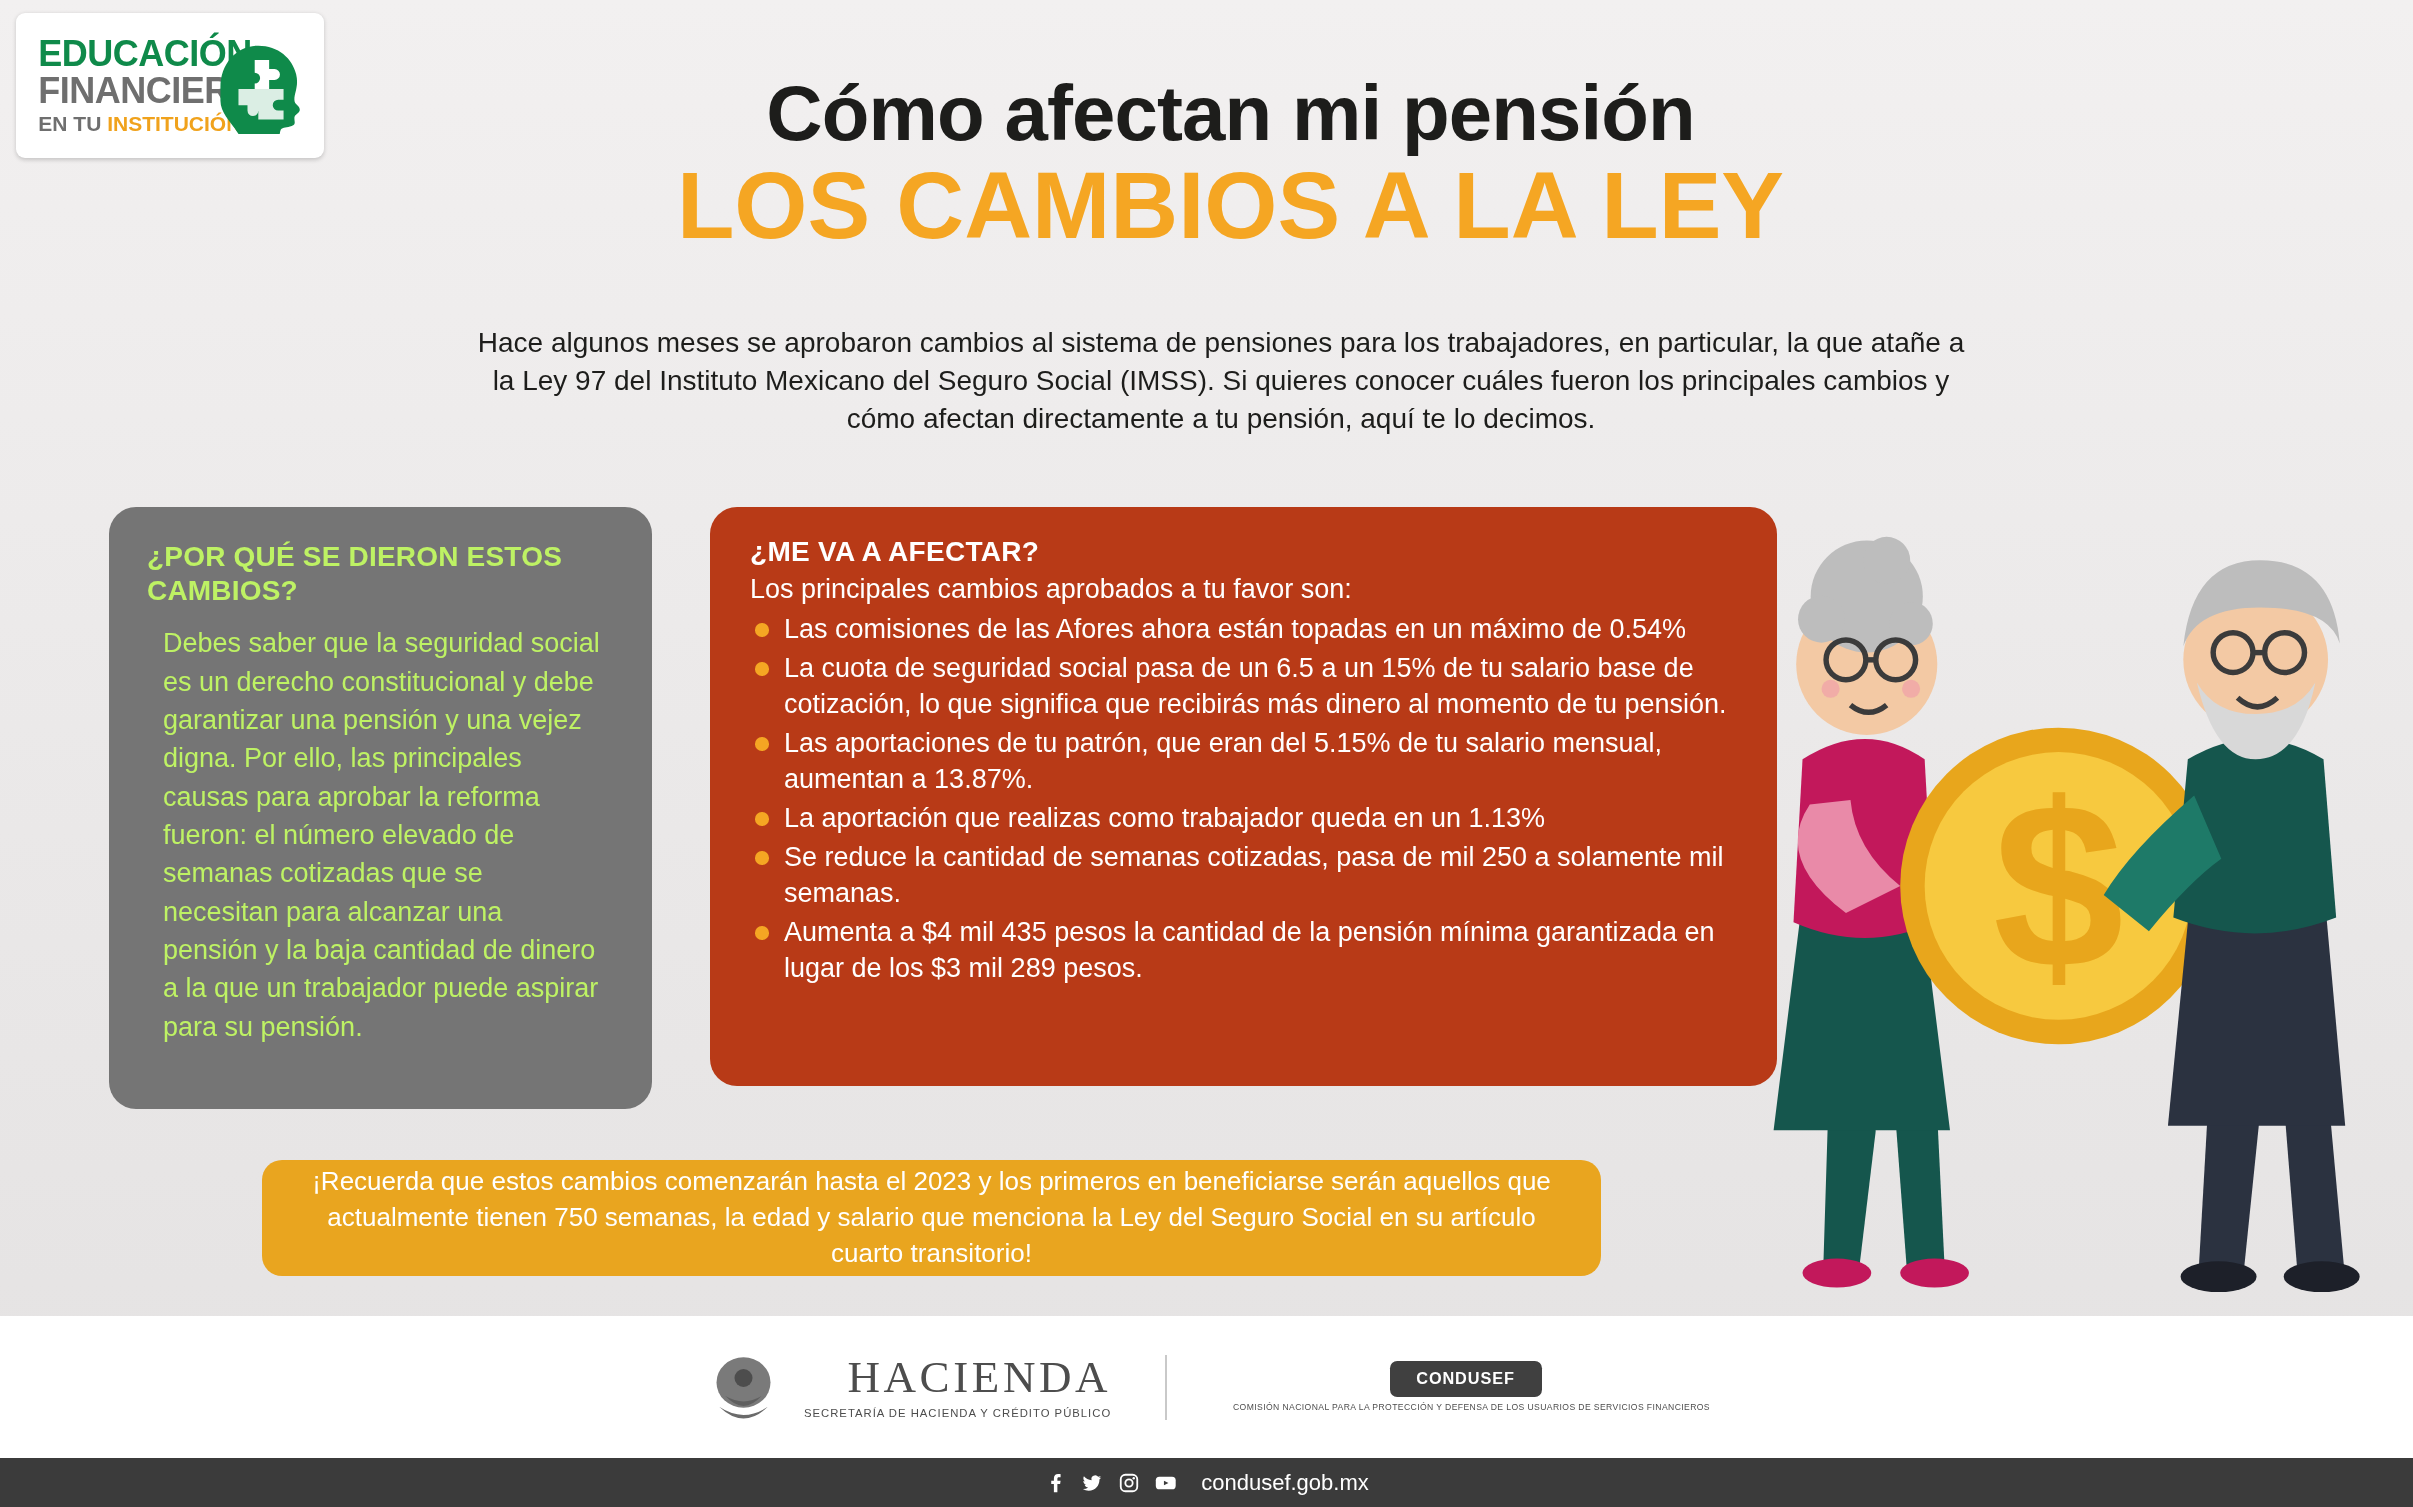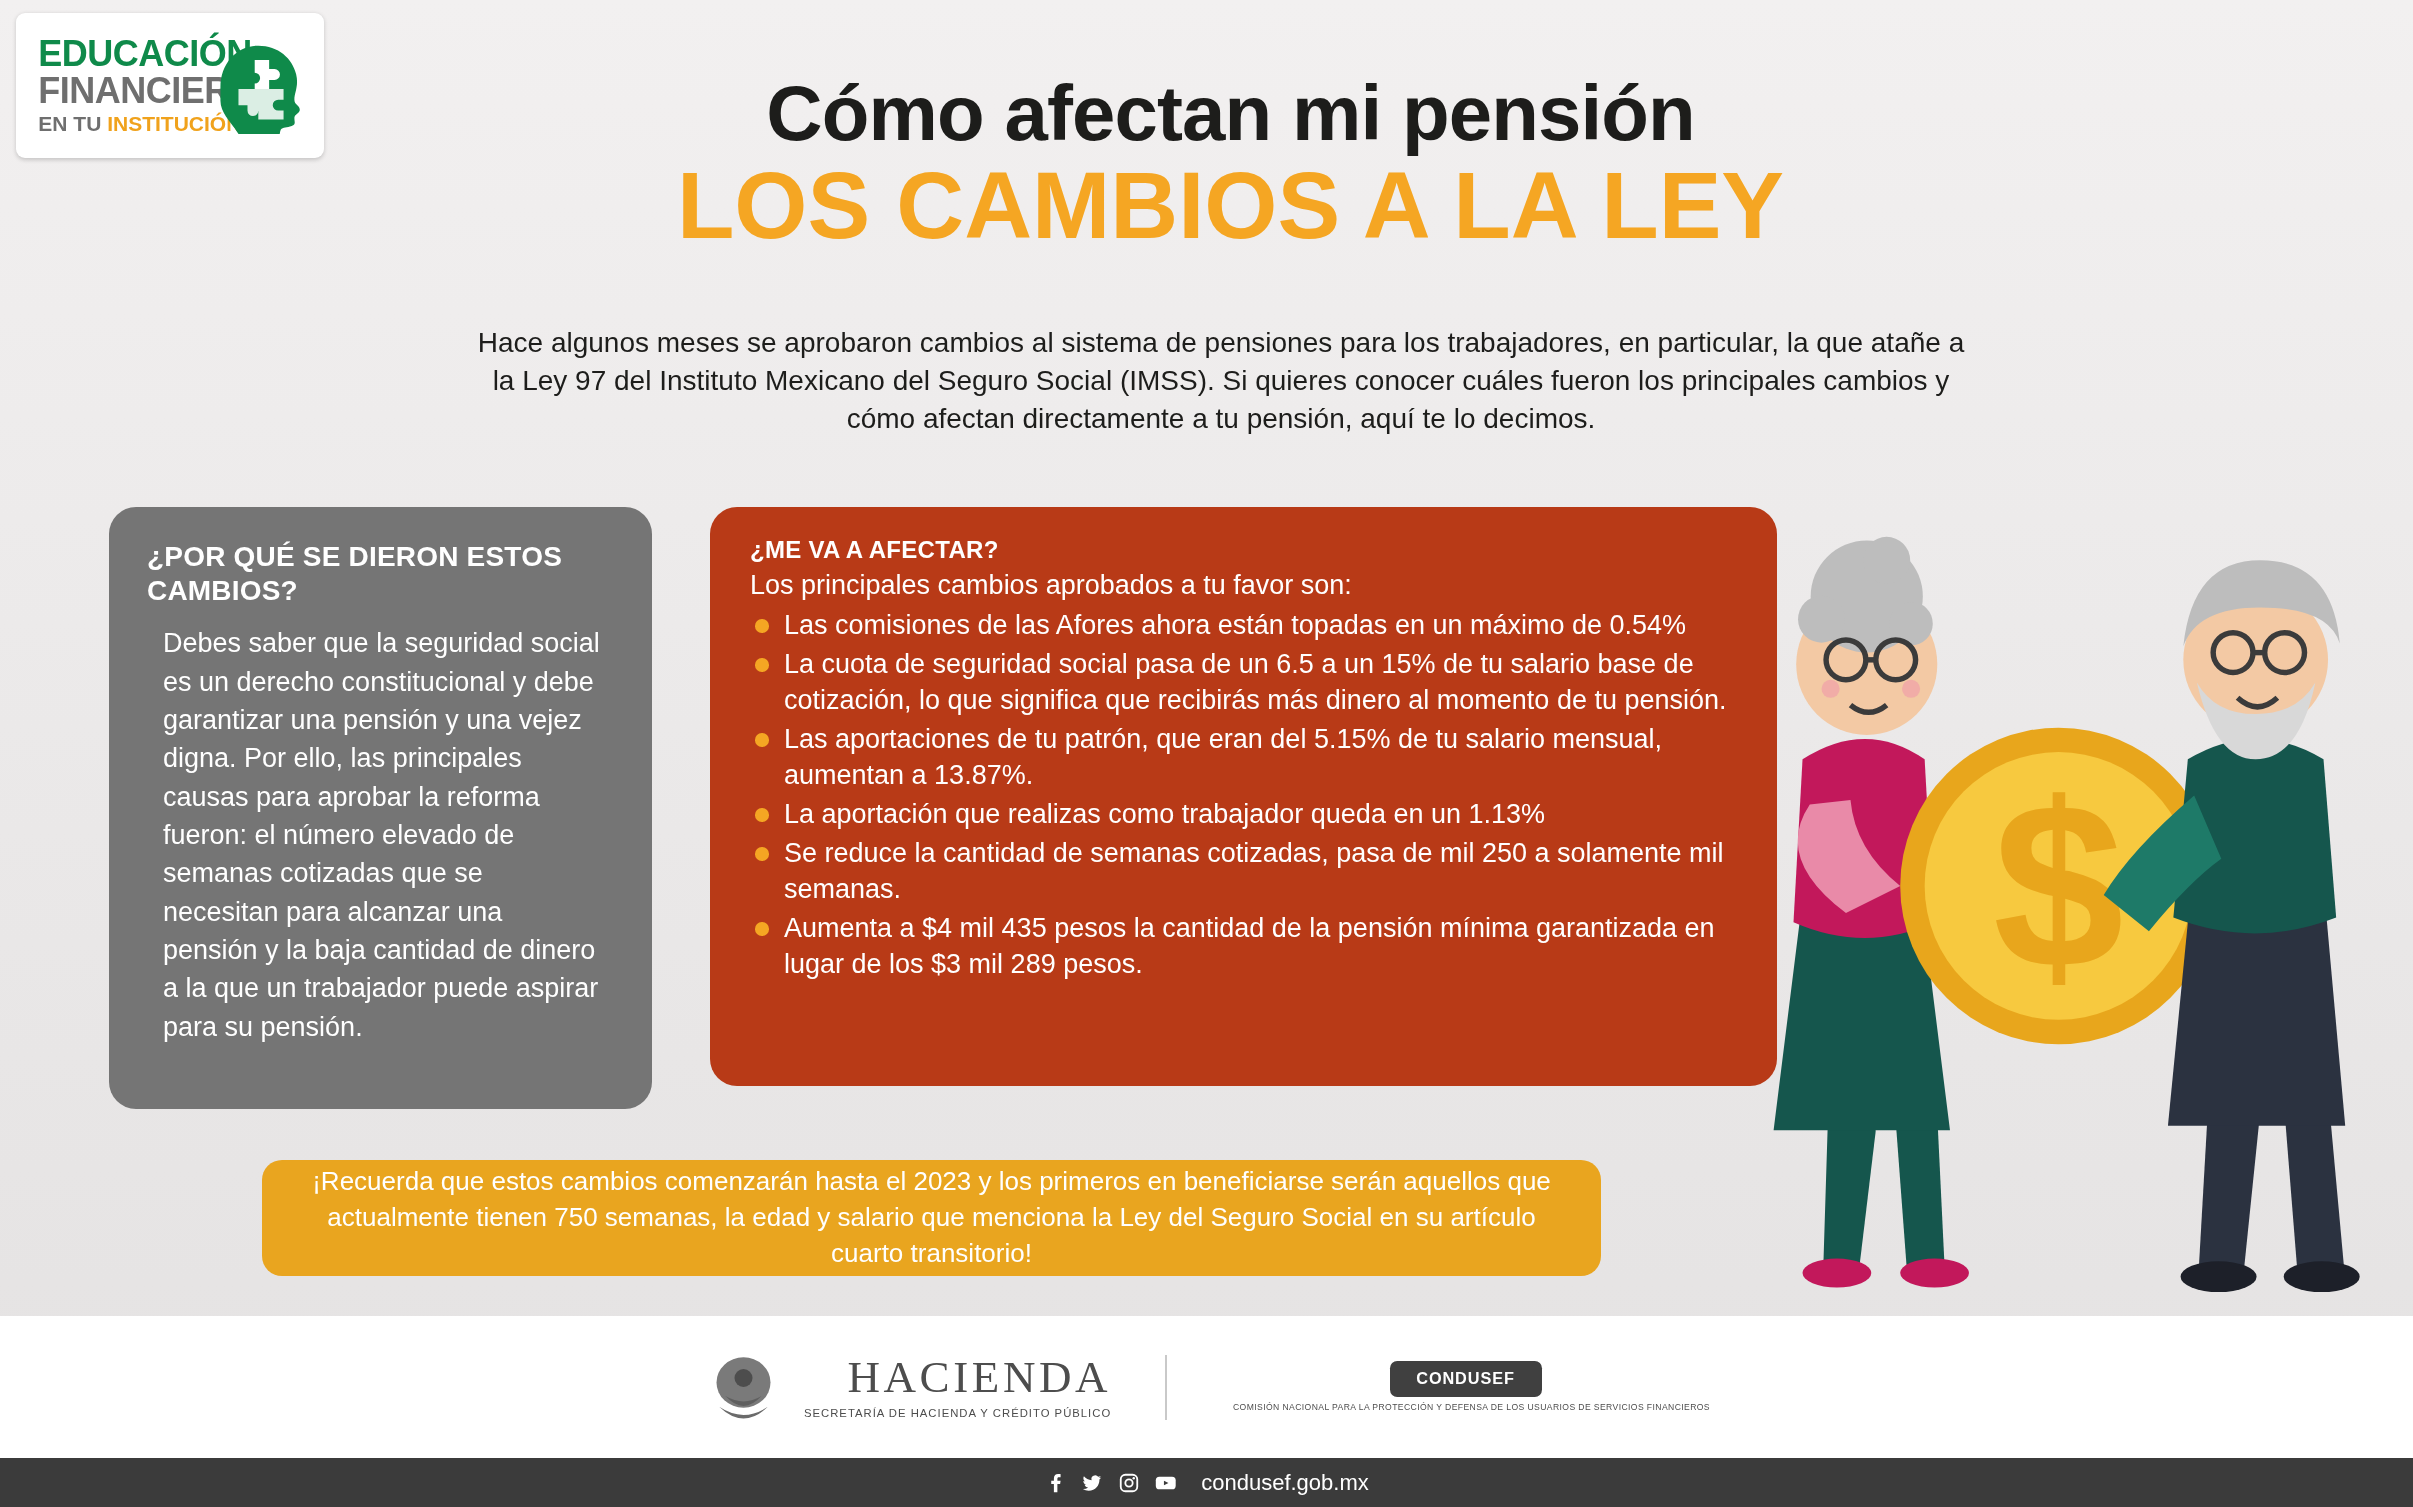--- a/index.html
+++ b/index.html
@@ -45,38 +45,38 @@
 
   
   .intro{
     position:absolute;left:470px;top:324px;width:1502px;text-align:center;
     font-size:28px;line-height:1.36;color:#1d1d1b;
   }
 
   
   .card-grey{
     position:absolute;left:109px;top:507px;width:543px;height:602px;
-    background:#757575;border-radius:27px;color:#ffffff;
+    background:#757575;border-radius:27px;color:#bef264;
     padding:33px 36px 0 38px;box-sizing:border-box;
   }
   .card-grey h3{
     margin:0 0 9px 0;font-size:28px;line-height:1.22;font-weight:bold;letter-spacing:0.2px;
   }
   .card-grey p{
     margin:16px;font-size:27px;line-height:1.42;
   }
 
   
   .card-red{
     position:absolute;left:710px;top:507px;width:1067px;height:579px;
     background:#b83a17;border-radius:27px;color:#fff;
     padding:29px 36px 0 40px;box-sizing:border-box;
   }
   .card-red h3{
-    margin:0 0 3.6px 0;font-size:24px;font-weight:bold;letter-spacing:0.3px;
+    margin:0 0 3.6px 0;font-size:28px;font-weight:bold;letter-spacing:0.3px;
   }
   .card-red .lead{
     margin:0 0 5.4px 0;font-size:27px;line-height:1.3;
   }
   .bullets{list-style:none;margin:0;padding:0;}
   .bullets li{
     position:relative;padding-left:34px;margin-bottom:3.6px;
     font-size:27px;line-height:1.32;
   }
   .bullets li:before{

